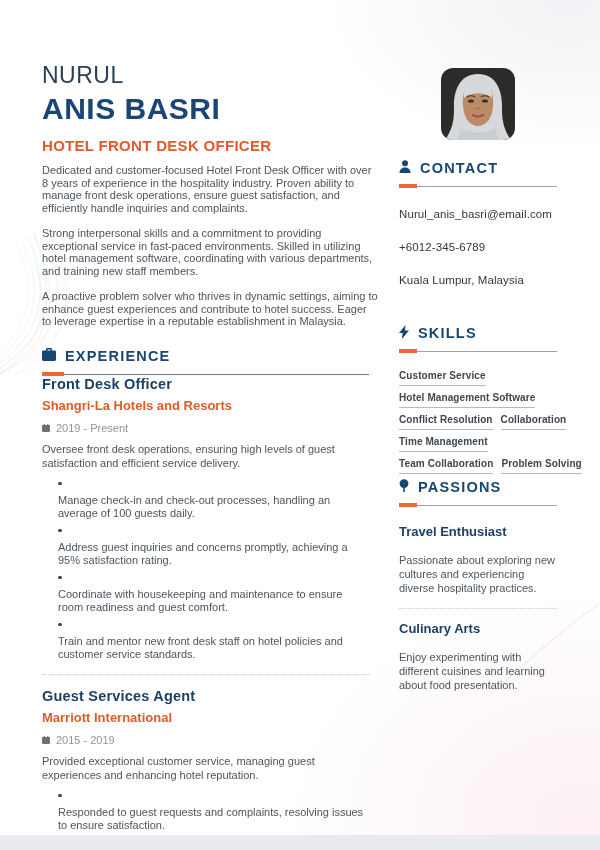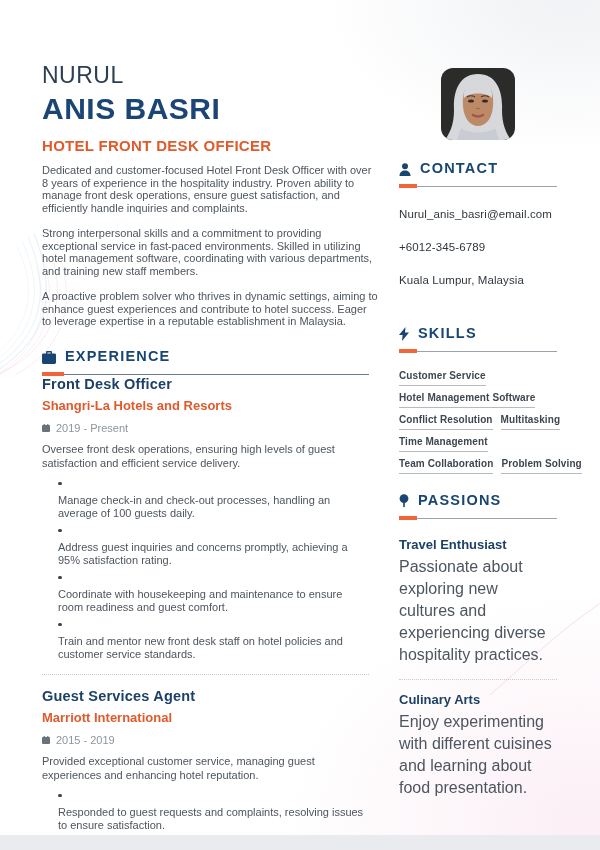--- a/index.html
+++ b/index.html
@@ -19,21 +19,21 @@
 
   
   .name-block { position:absolute; left:42px; top:62px; }
   .first-name { font-size:23px; font-weight:400; color:#2c3e53; letter-spacing:.5px; }
   .last-name  { font-size:30px; font-weight:bold; color:#1a4575; letter-spacing:.5px; margin-top:3px; }
   .role-title { font-size:15px; font-weight:bold; color:#e05a2b; letter-spacing:.3px; margin-top:11px; }
   .photo { position:absolute; left:441px; top:68px; width:74px; height:72px;
     border-radius:12px; overflow:hidden; }
 
   
-  .section-head { display:flex; align-items:flex-end; gap:9px;
+  .section-head { display:flex; align-items:flex-start; gap:9px;
     color:#174672; font-weight:bold; font-size:14.5px; letter-spacing:1.2px; }
   .section-head svg { flex:0 0 auto; }
   .divider { position:relative; height:4px; margin-top:8px; }
   .divider .line { position:absolute; left:0; right:0; top:1.5px; height:1px; background:#6b7c8f; }
   .divider.light .line { background:#9aa2ab; }
   .divider .accent { position:absolute; left:0; top:0; width:22px; height:4px; background:#f0663a; }
   .divider.light .accent { width:18px; }
   .dotted-sep { border-top:1px dotted #c6ccd2; height:0; }
 
   
@@ -53,31 +53,31 @@
   .bullets li { display:flex; gap:9px; margin:0 0 5px 16px;
     font-size:11px; line-height:12.5px;flex-direction:column; }
   .bullet-dot { flex:0 0 auto; width:3.5px; height:3.5px; border-radius:50%;
     background:#3b444c; margin-top:4.5px; }
   .job-sep { margin:14px 0 13px 0; }
 
   
   .side-section { position:absolute; left:399px; width:158px; }
   .contact  { top:160px; }
   .skills   { top:325px; }
-  .passions { top:492px; }
+  .passions { top:479px; }
   .contact-line { font-size:11.5px; color:#30373d; margin-top:21px; letter-spacing:.1px; }
   .contact-line.first { margin-top:20px; }
 
   .skill-rows { margin-top:17px; display:flex; flex-direction:column; gap:6px; }
   .skill-row { display:flex; gap:8px; }
   .skill { font-size:10px; font-weight:bold; color:#3e4750; letter-spacing:.1px;
     padding-bottom:4px; border-bottom:1px solid #b4bac0; white-space:nowrap; }
 
   .passion-item .passion-title { font-size:13px; font-weight:bold; color:#1d4166; }
-  .passion-item .passion-desc { margin-top:4px; font-size:16px; line-height:22px; color:#4d555e; }
+  .passion-item .passion-desc { margin-top:14px; font-size:11px; line-height:14px; color:#4d555e; }
   .passion-sep { margin:13px 0 12px 0; }
   .passions .section-body { margin-top:17px; }
   .contact .section-body, .skills .section-body { margin-top:0; }
 </style>
 </head>
 <body>
 
 <div class="page">
 
   <div class="bg-topright"></div>
@@ -230,21 +230,21 @@
     </div>
     <div class="skill-rows">
       <div class="skill-row">
           <span class="skill">Customer Service</span>
         </div>
       <div class="skill-row">
           <span class="skill">Hotel Management Software</span>
         </div>
       <div class="skill-row">
         <span class="skill">Conflict Resolution</span>
-        <span class="skill">Multitasking</span>
+        <span class="skill">Collaboration</span>
       </div>
       <div class="skill-row">
           <span class="skill">Time Management</span>
         </div>
       <div class="skill-row">
         <span class="skill">Team Collaboration</span>
         <span class="skill">Problem Solving</span>
       </div>
     </div>
   </div>

